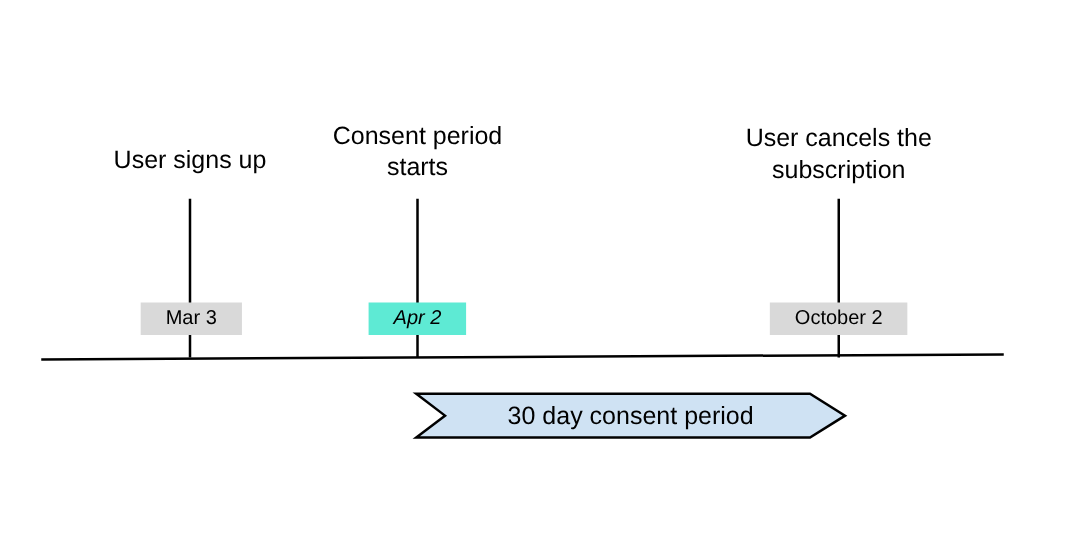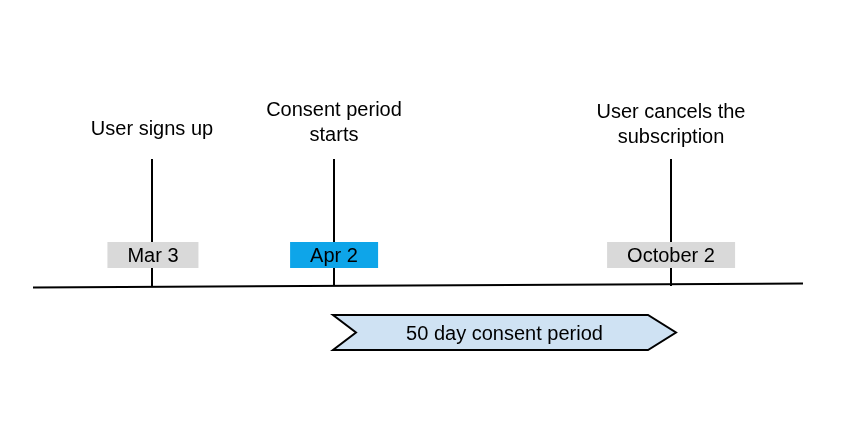--- a/index.html
+++ b/index.html
@@ -34,21 +34,21 @@
     z-index: 1;
   }
   .l1 { left: 151px; }
   .l2 { left: 333px; }
   .l3 { left: 670px; }
 
   .date-label {
     position: absolute;
     top: 242px;
     transform: translateX(-50%);
-    font-size: 20px;
+    font-size: 16px;
     line-height: 26px;
     padding: 0 20px;
     white-space: nowrap;
     z-index: 2;
   }
   .d1 { left: 153px; }
   .d2 { left: 334px; }
   .d3 { left: 671px; }
 
   .overlay {
@@ -85,23 +85,23 @@
   <div class="event-title t2">Consent period
 starts</div>
   <div class="event-title t3">User cancels the
 subscription</div>
 
   <div class="event-line l1"></div>
   <div class="event-line l2"></div>
   <div class="event-line l3"></div>
 
   <div class="date-label d1" style="background: rgb(217, 217, 217);">Mar 3</div>
-  <div class="date-label d2" style="background: #0ea5e9;">Apr 2</div>
+  <div class="date-label d2" style="background: #5eead4; font-style: italic;">Apr 2</div>
   <div class="date-label d3" style="background: rgb(217, 217, 217);">October 2</div>
 
   <svg class="overlay" width="852" height="426" viewBox="0 0 852 426">
     <line class="axis" x1="33" y1="287.5" x2="803" y2="283.5"></line>
     <polygon class="banner-shape" points="333,315 648,315 676,332.5 648,350 333,350 356,332.5" fill="#cfe2f3"></polygon>
   </svg>
 
-  <div class="banner-label">50 day consent period</div>
+  <div class="banner-label">30 day consent period</div>
 
 </div>
 
 </body></html>

